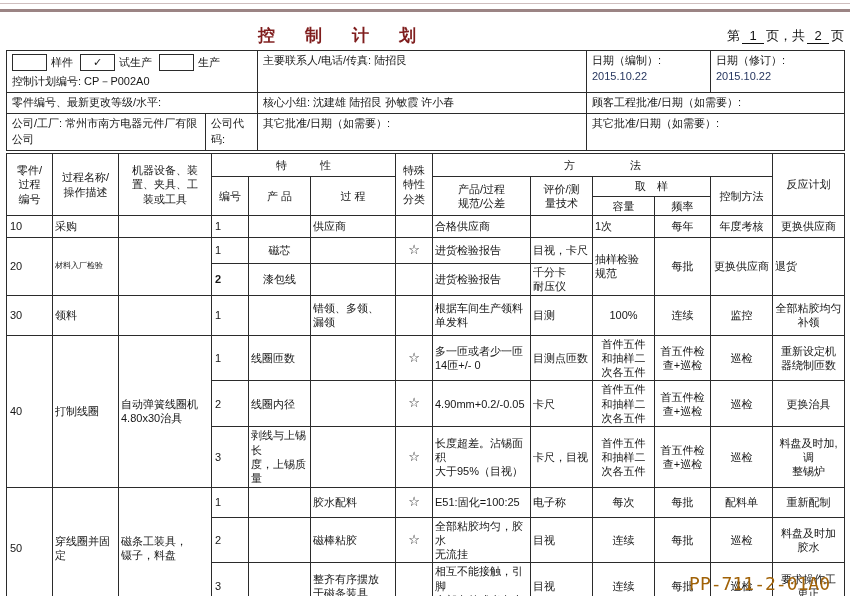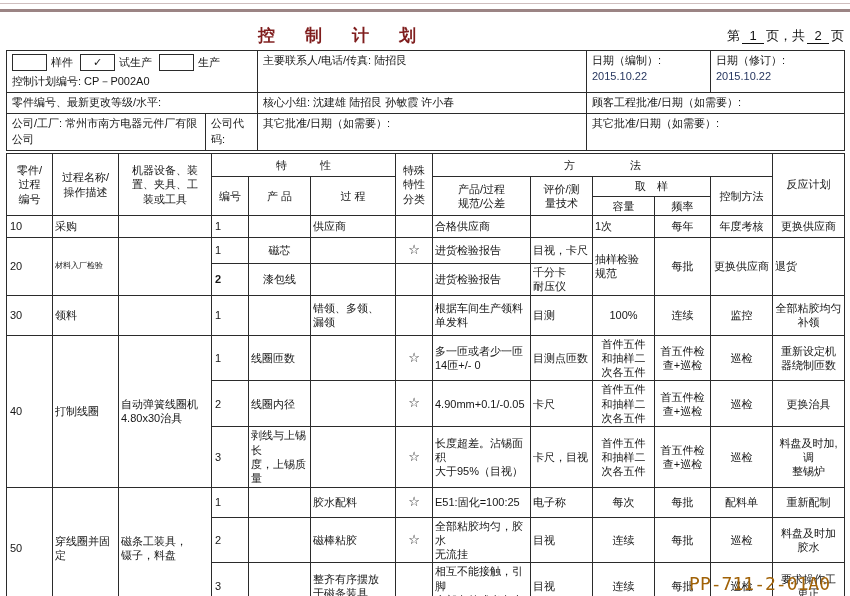--- a/index.html
+++ b/index.html
@@ -226,21 +226,21 @@
 查+巡检</td>
     <td>巡检</td>
     <td>重新设定机
 器绕制匝数</td>
   </tr>
   <tr style="height:45px">
     <td class="num">2</td>
     <td class="left">线圈内径</td>
     <td></td>
     <td class="star">☆</td>
-    <td class="left">4.90mm+0.1/-0.05</td>
+    <td class="left">4.90mm+0.2/-0.05</td>
     <td class="left">卡尺</td>
     <td>首件五件
 和抽样二
 次各五件</td>
     <td>首五件检
 查+巡检</td>
     <td>巡检</td>
     <td>更换治具</td>
   </tr>
   <tr style="height:50px">

